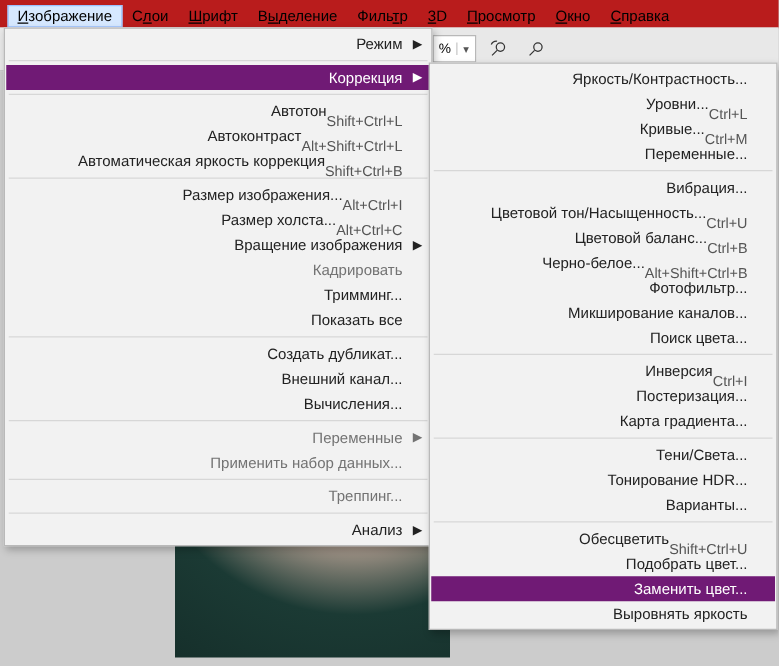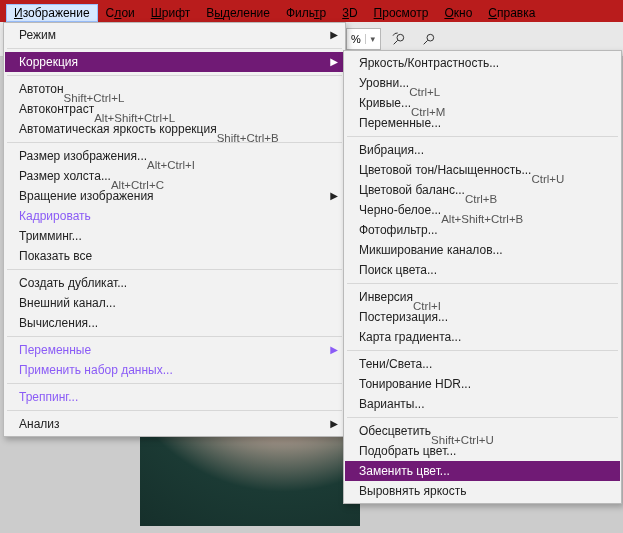--- a/index.html
+++ b/index.html
@@ -100,28 +100,28 @@
     width: 339px;
   }
   .menu2 {
     top: 50px;
     left: 343px;
     width: 275px;
   }
   .mi {
     display: flex;
     align-items: center;
-    justify-content: flex-start;
+    justify-content: flex-end;
     height: 20px;
     padding: 0 22px 0 14px;
     color: #222;
     cursor: default;
     position: relative;
   }
-  .mi.disabled { color: #8b5cf6; }
+  .mi.disabled { color: #737373; }
   .mi.highlight {
     background: #701a75;
     color: #ffffff;
   }
   .mi .label {}
   .mi .accel {
     color: #555;
     font-size: 11.5px;
     margin-top: 18px;
   }

